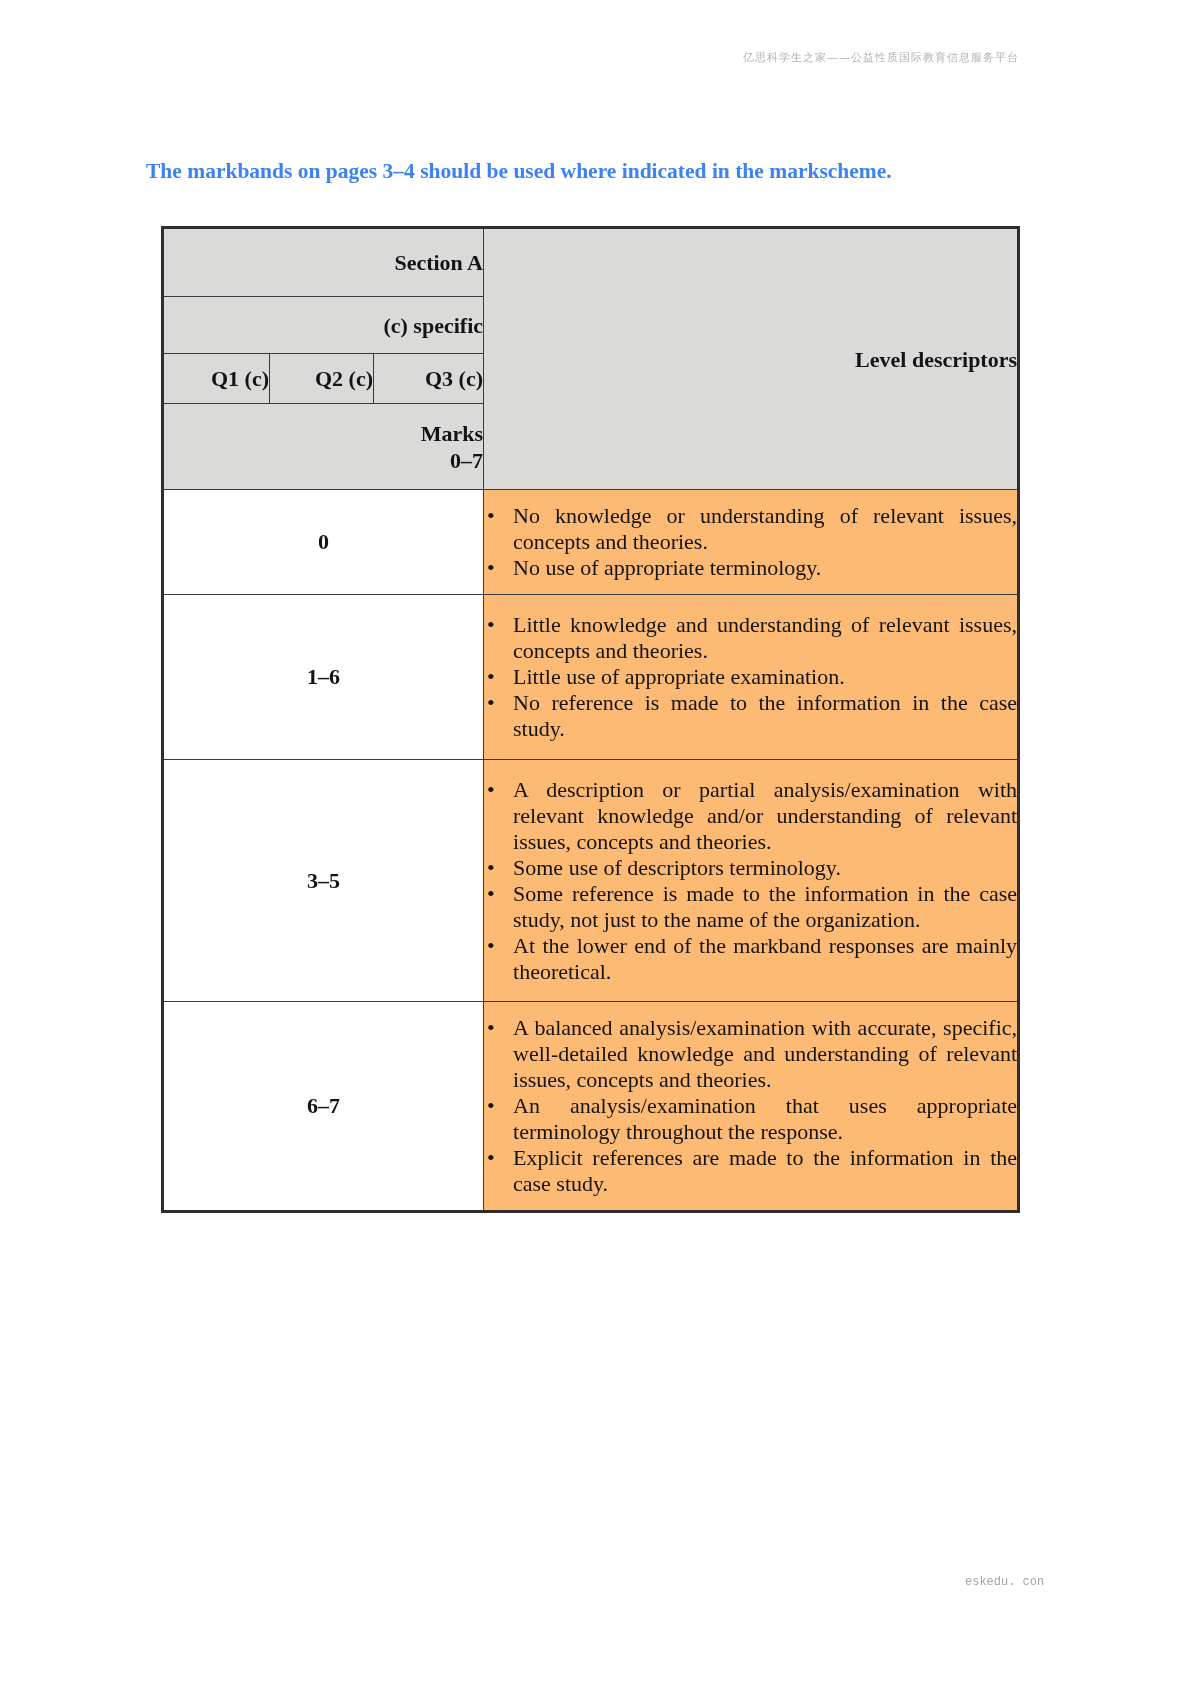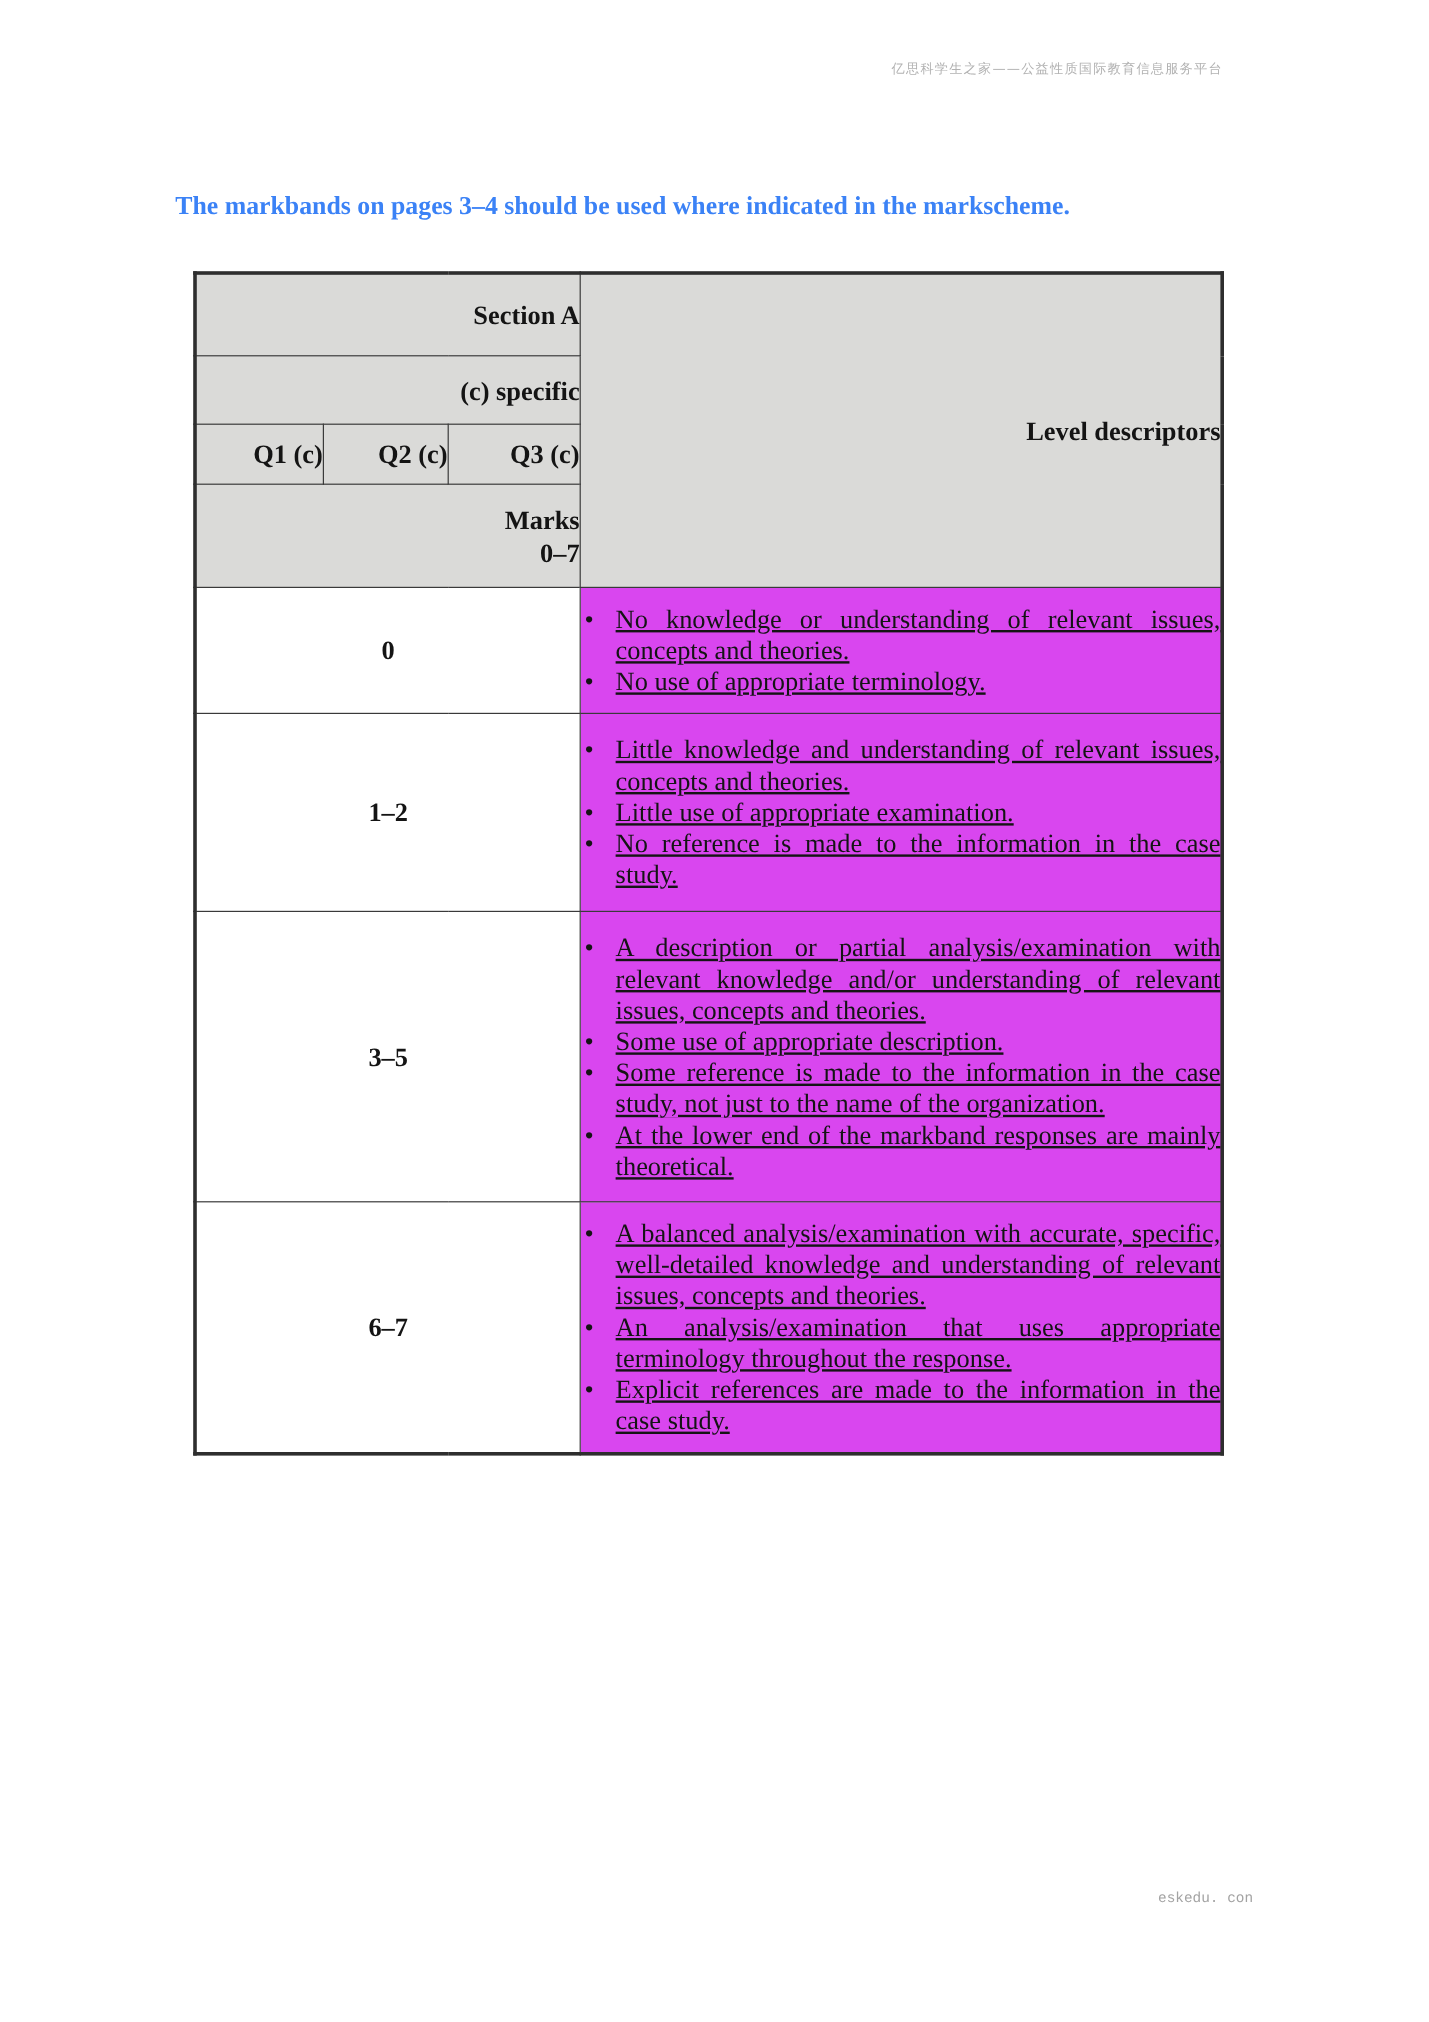--- a/index.html
+++ b/index.html
@@ -42,21 +42,21 @@
   .r-qcells{height:50px;}
   .r-marks{height:86px;}
   .r0{height:105px;}
   .r1{height:165px;}
   .r2{height:242px;}
   .r3{height:210px;}
   td.level-desc{font-weight:bold;font-size:22px;text-align:center;}
   td.marks-cell{
     text-align:center;font-weight:bold;font-size:22px;background:#ffffff;
   }
-  td.desc-cell{padding:10px 12px 10px 14px;background:#d946ef;text-decoration:underline;}
+  td.desc-cell{padding:10px 12px 10px 14px;background:#fdba74;}
   td.desc-cell ul{margin:0;padding:0;list-style:none;}
   td.desc-cell li{
     position:relative;padding-left:29px;
     font-size:22px;line-height:26px;text-align:justify;
   }
   td.desc-cell li::before{
     content:"\2022";position:absolute;left:3px;top:0;
   }
   .footer-note{
     position:absolute;left:965px;top:1575px;
@@ -104,36 +104,36 @@
         <td colspan="3" class="marks-cell">0</td>
         <td class="desc-cell">
           <ul>
             <li>No knowledge or understanding of relevant issues, concepts and theories.</li>
             <li>No use of appropriate terminology.</li>
           </ul>
         </td>
       </tr>
 
       <tr class="body r1">
-        <td colspan="3" class="marks-cell">1–2</td>
+        <td colspan="3" class="marks-cell">1–6</td>
         <td class="desc-cell">
           <ul>
             <li>Little knowledge and understanding of relevant issues, concepts and theories.</li>
             <li>Little use of appropriate examination.</li>
             <li>No reference is made to the information in the case study.</li>
           </ul>
         </td>
       </tr>
 
       <tr class="body r2">
         <td colspan="3" class="marks-cell">3–5</td>
         <td class="desc-cell">
           <ul>
             <li>A description or partial analysis/examination with relevant knowledge and/or understanding of relevant issues, concepts and theories.</li>
-            <li>Some use of appropriate description.</li>
+            <li>Some use of descriptors terminology.</li>
             <li>Some reference is made to the information in the case study, not just to the name of the organization.</li>
             <li>At the lower end of the markband responses are mainly theoretical.</li>
           </ul>
         </td>
       </tr>
 
       <tr class="body r3">
         <td colspan="3" class="marks-cell">6–7</td>
         <td class="desc-cell">
           <ul>

